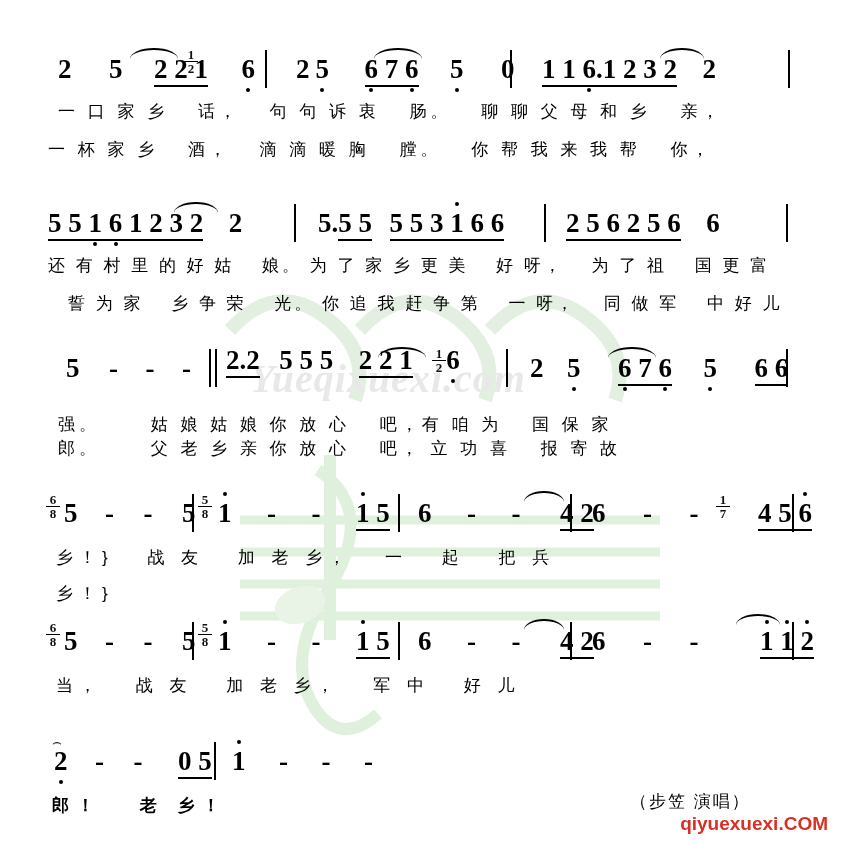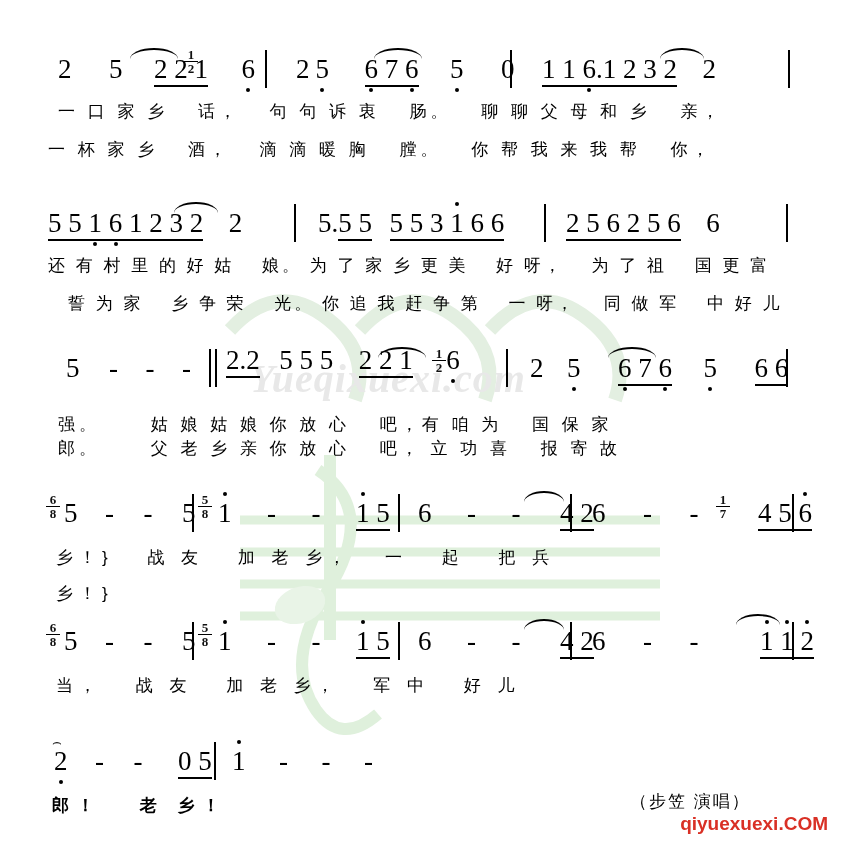--- a/index.html
+++ b/index.html
@@ -59,21 +59,21 @@
     position: absolute;
     left: 0;
     width: 842px;
   }
 
   .numline {
     position: absolute;
     white-space: nowrap;
     font-family: "Liberation Serif", serif;
     font-size: 27px;
-    font-weight: normal;
+    font-weight: bold;
     letter-spacing: 0px;
     color: #000;
   }
   .lyric {
     position: absolute;
     white-space: nowrap;
     font-family: "Liberation Sans", sans-serif;
     font-size: 17px;
     color: #000;
     letter-spacing: 0px;

